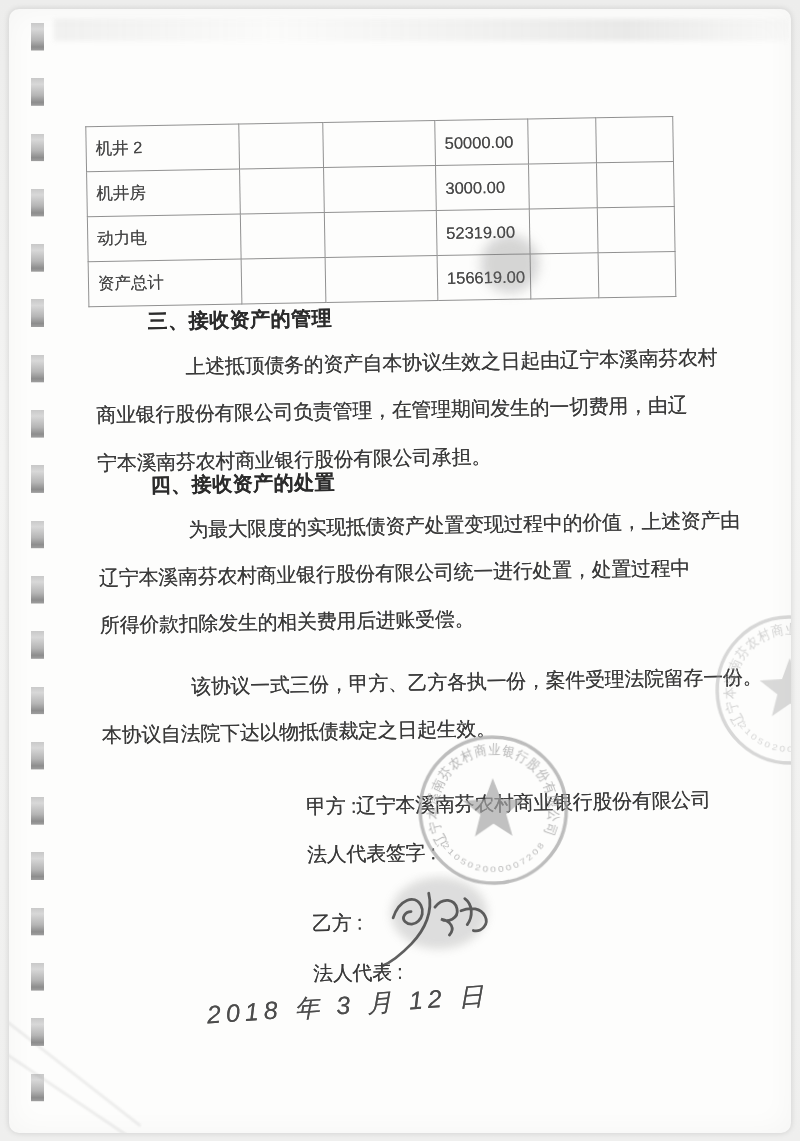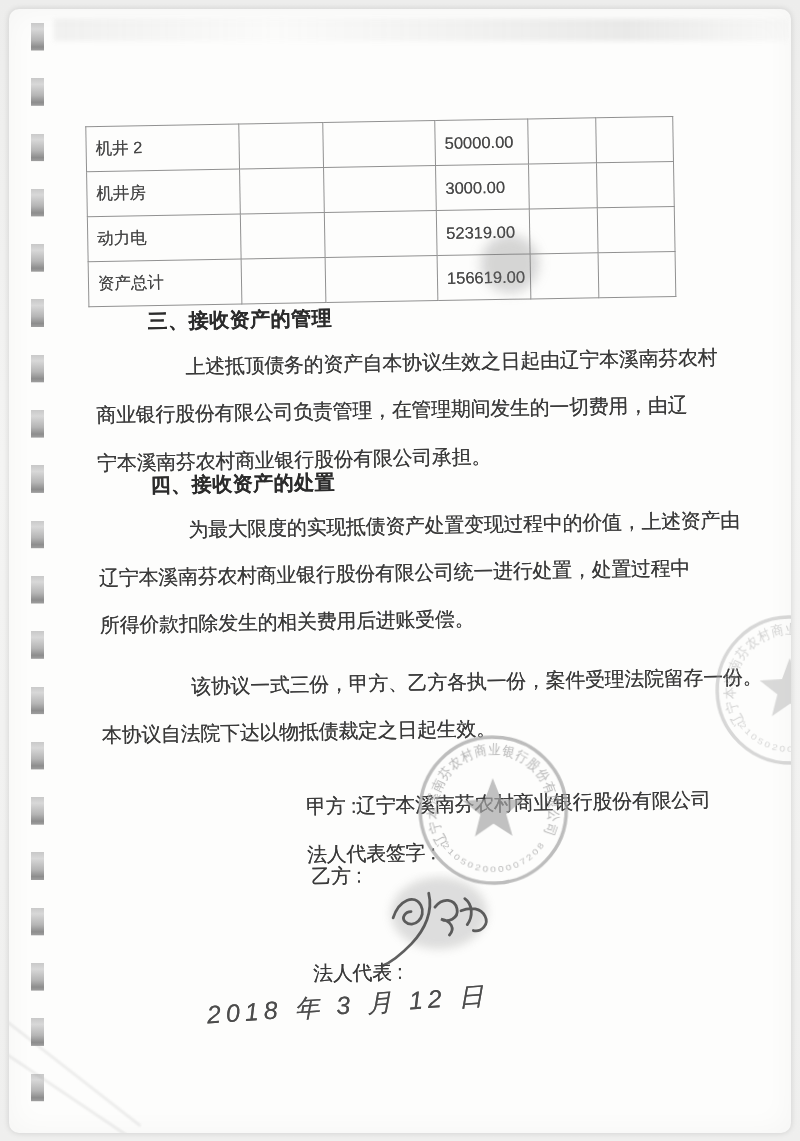--- a/index.html
+++ b/index.html
@@ -126,21 +126,21 @@
       <div class="line heading" style="left:143px;top:464px">四、接收资产的处置</div>
       <div class="line" style="left:180px;top:509px">为最大限度的实现抵债资产处置变现过程中的价值，上述资产由</div>
       <div class="line" style="left:90px;top:556px">辽宁本溪南芬农村商业银行股份有限公司统一进行处置，处置过程中</div>
       <div class="line" style="left:90px;top:603px">所得价款扣除发生的相关费用后进账受偿。</div>
 
       <div class="line" style="left:180px;top:666px">该协议一式三份，甲方、乙方各执一份，案件受理法院留存一份。</div>
       <div class="line" style="left:90px;top:713px">本协议自法院下达以物抵债裁定之日起生效。</div>
 
       <div class="line" style="left:293px;top:788px">甲方 :辽宁本溪南芬农村商业银行股份有限公司</div>
       <div class="line" style="left:293px;top:836px">法人代表签字 :</div>
-      <div class="line" style="left:297px;top:858px">乙方 :</div>
+      <div class="line" style="left:297px;top:905px">乙方 :</div>
       <div class="line" style="left:297px;top:955px">法人代表 :</div>
 
       <svg class="seal seal-main" width="170" height="170" viewBox="0 0 170 170">
         <defs>
           <path id="arcTop1" d="M 39.1,117.1 A 56,56 0 1 1 130.9,117.1" fill="none"></path>
           <path id="arcBot1" d="M 31.3,116 A 62,62 0 0 0 138.7,116" fill="none"></path>
         </defs>
         <circle cx="85" cy="85" r="73" fill="none" stroke-width="3.5" opacity=".8" stroke="#a6a6a6"></circle>
         <path d="M85,53 L93,74 L115.4,75.1 L97.9,89.2 L103.8,110.9 L85,98.6 L66.2,110.9 L72.1,89.2 L54.6,75.1 L77,74 Z" opacity=".75" fill="#a6a6a6"></path>
         <text font-size="13.5" letter-spacing="1" opacity=".9" fill="#a6a6a6">

